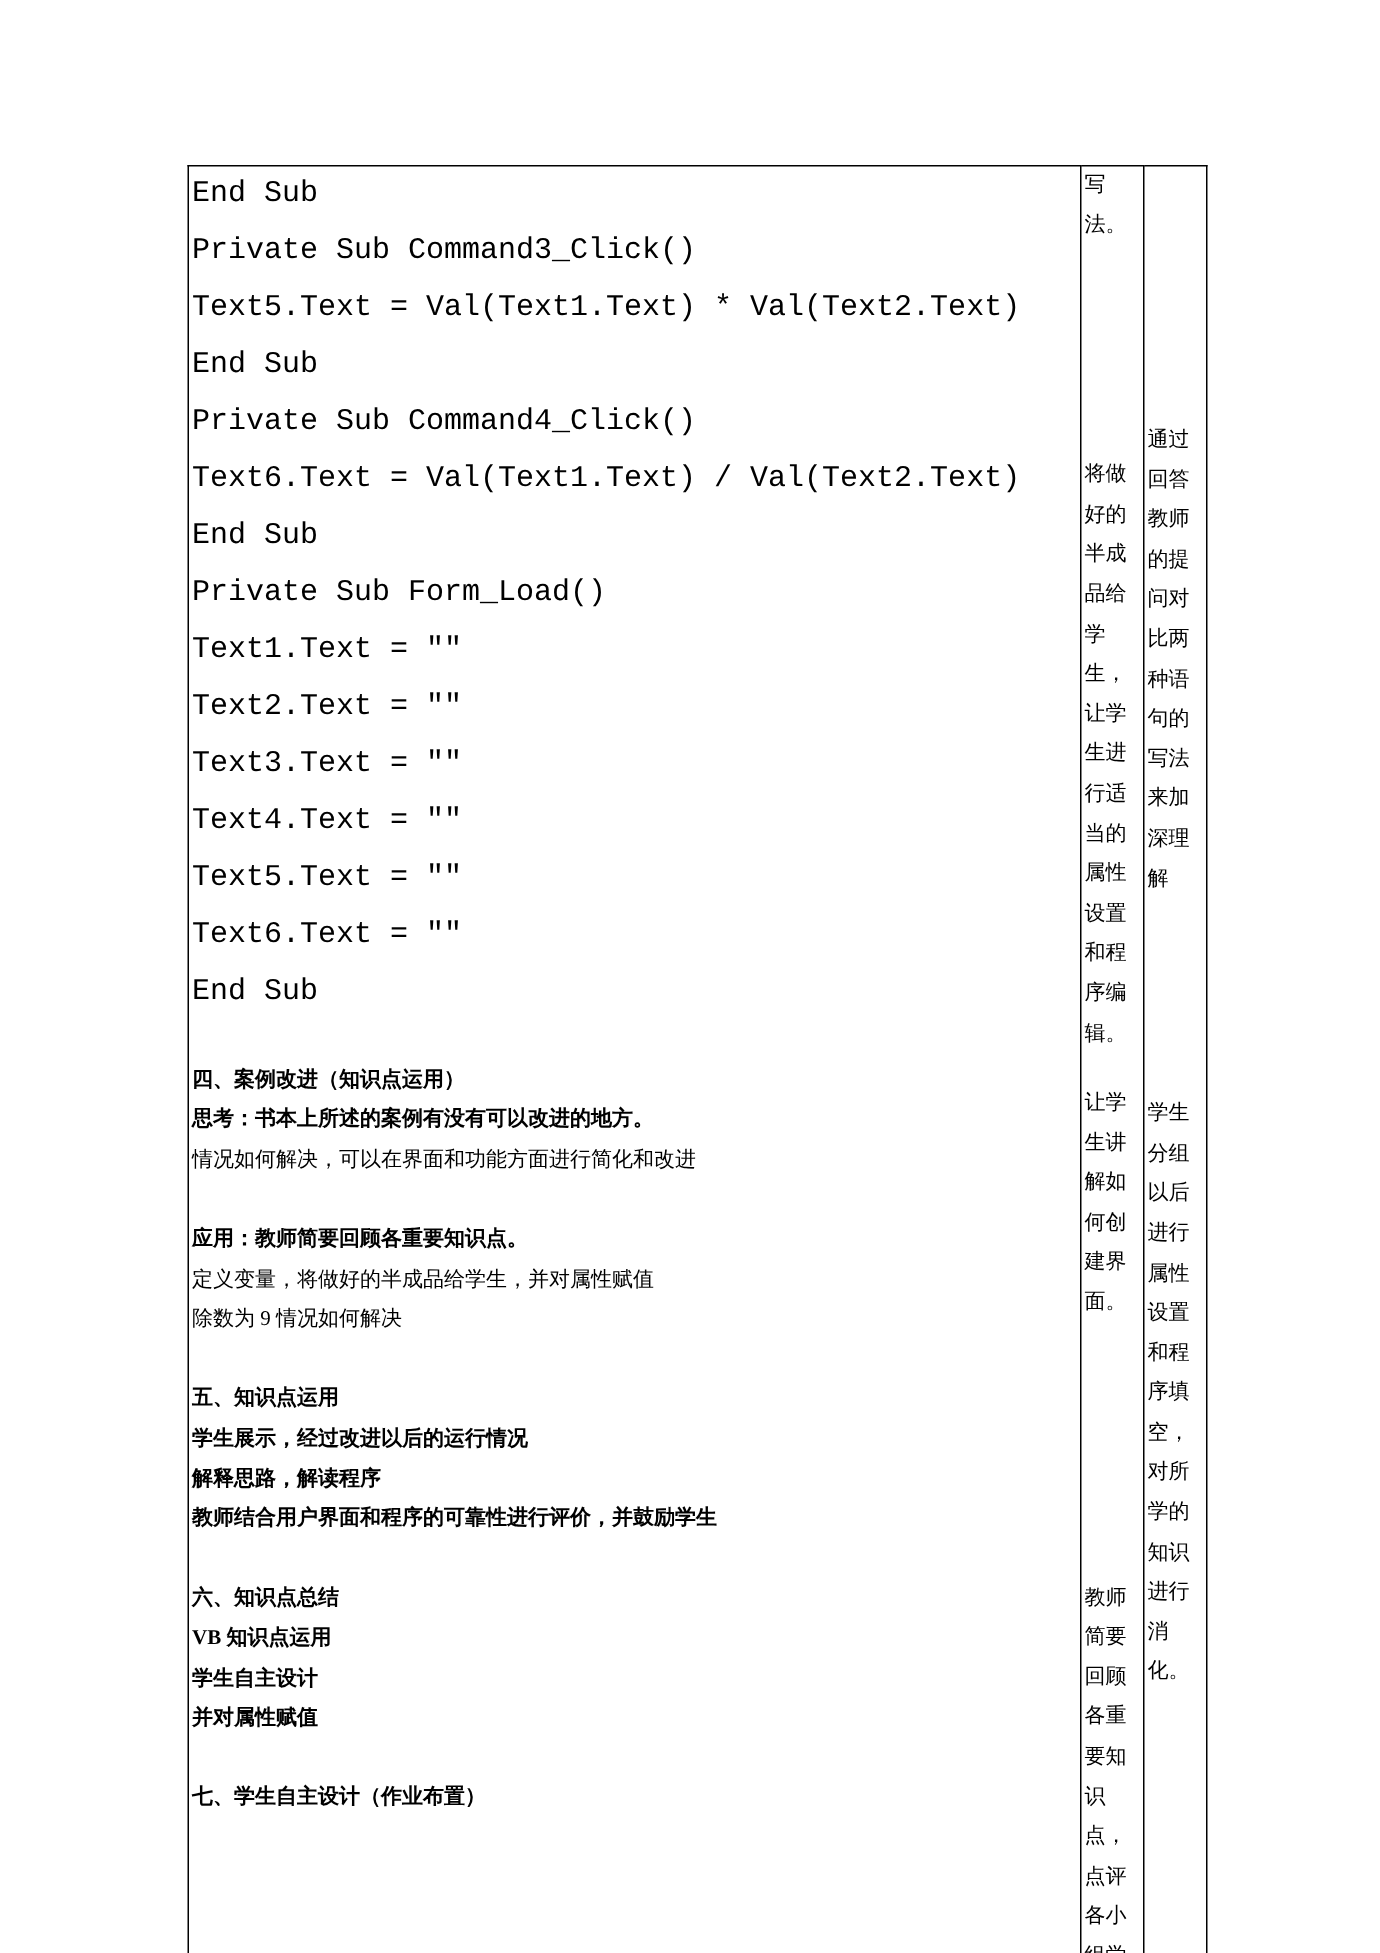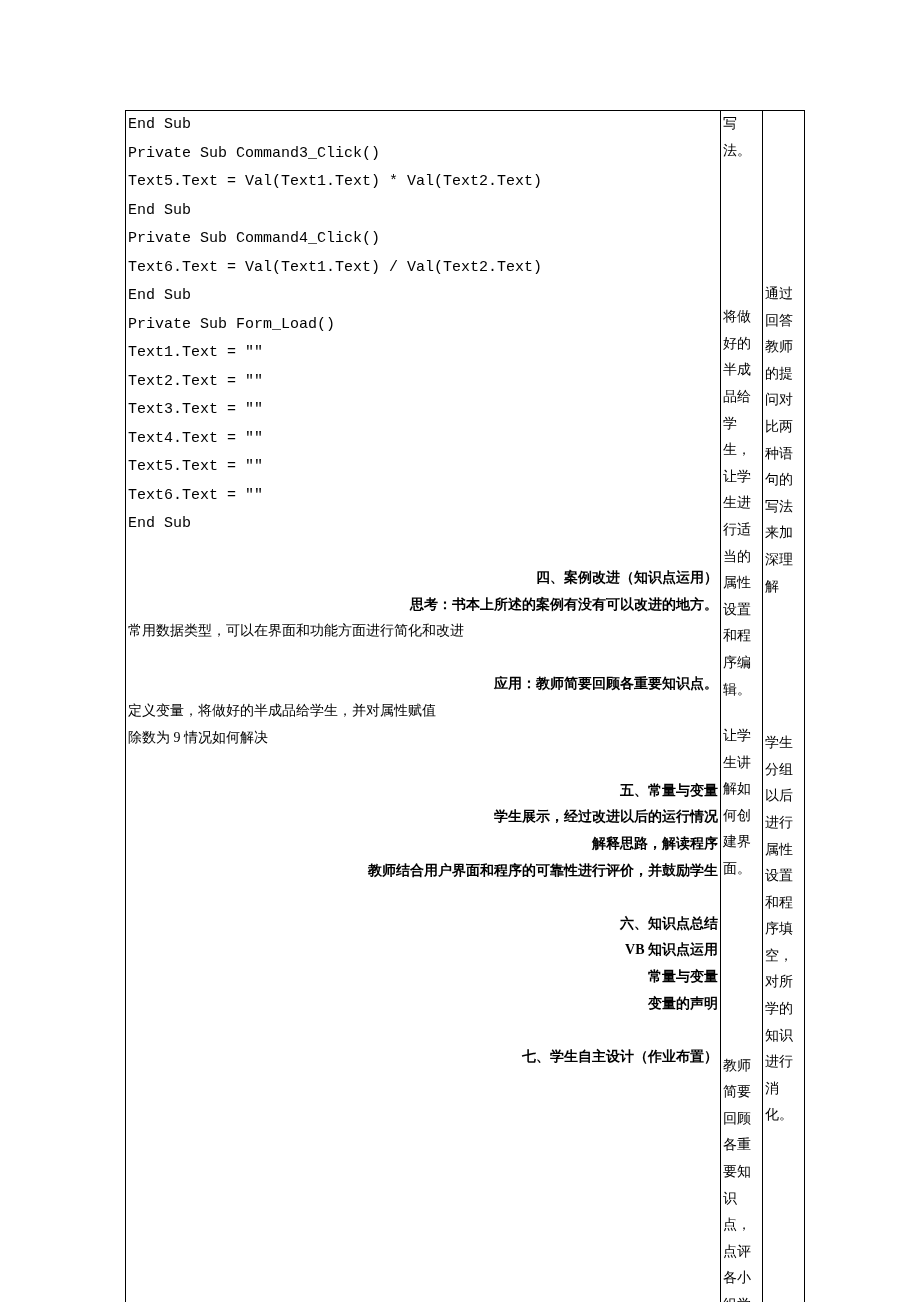--- a/index.html
+++ b/index.html
@@ -27,28 +27,28 @@
     vertical-align: top;
     padding: 0 2px;
     font-size: 14px;
     line-height: 1.9;
   }
   .col-left { width: 595px; }
   .col-mid  { width: 42px; }
   .col-right{ width: 42px; }
   .mono {
     font-family: "Courier New", monospace;
-    font-size: 15px;
+    font-size: 20px;
     line-height: 1.9;
     white-space: pre;
   }
   .cn {
     font-family: Liberation Serif, serif;
   }
-  .bold { font-weight: bold; text-align: right; }
+  .bold { font-weight: bold; }
   .block-gap { height: 1.9em; }
 </style>
 </head>
 <body>
 
 <div class="page">
   <table class="main">
     <colgroup>
       <col class="col-left">
       <col class="col-mid">
@@ -70,41 +70,41 @@
         <div class="mono">Text3.Text = ""</div>
         <div class="mono">Text4.Text = ""</div>
         <div class="mono">Text5.Text = ""</div>
         <div class="mono">Text6.Text = ""</div>
         <div class="mono">End Sub</div>
 
         <div class="block-gap"></div>
 
         <div class="cn bold">四、案例改进（知识点运用）</div>
         <div class="cn bold">思考：书本上所述的案例有没有可以改进的地方。</div>
-        <div class="cn">常用数据类型，可以在界面和功能方面进行简化和改进</div>
+        <div class="cn">情况如何解决，可以在界面和功能方面进行简化和改进</div>
 
         <div class="block-gap"></div>
 
         <div class="cn bold">应用：教师简要回顾各重要知识点。</div>
         <div class="cn">定义变量，将做好的半成品给学生，并对属性赋值</div>
         <div class="cn">除数为 9 情况如何解决</div>
 
         <div class="block-gap"></div>
 
-        <div class="cn bold">五、常量与变量</div>
+        <div class="cn bold">五、知识点运用</div>
         <div class="cn bold">学生展示，经过改进以后的运行情况</div>
         <div class="cn bold">解释思路，解读程序</div>
         <div class="cn bold">教师结合用户界面和程序的可靠性进行评价，并鼓励学生</div>
 
         <div class="block-gap"></div>
 
         <div class="cn bold">六、知识点总结</div>
         <div class="cn bold">VB 知识点运用</div>
-        <div class="cn bold">常量与变量</div>
-        <div class="cn bold">变量的声明</div>
+        <div class="cn bold">学生自主设计</div>
+        <div class="cn bold">并对属性赋值</div>
 
         <div class="block-gap"></div>
 
         <div class="cn bold">七、学生自主设计（作业布置）</div>
       </td>
 
       <td>
         <div class="cn">写法。</div>
         <div style="height:140px;"></div>
         <div class="cn">将做好的半成品给学生，让学生进行适当的属性设置和程序编辑。</div>

